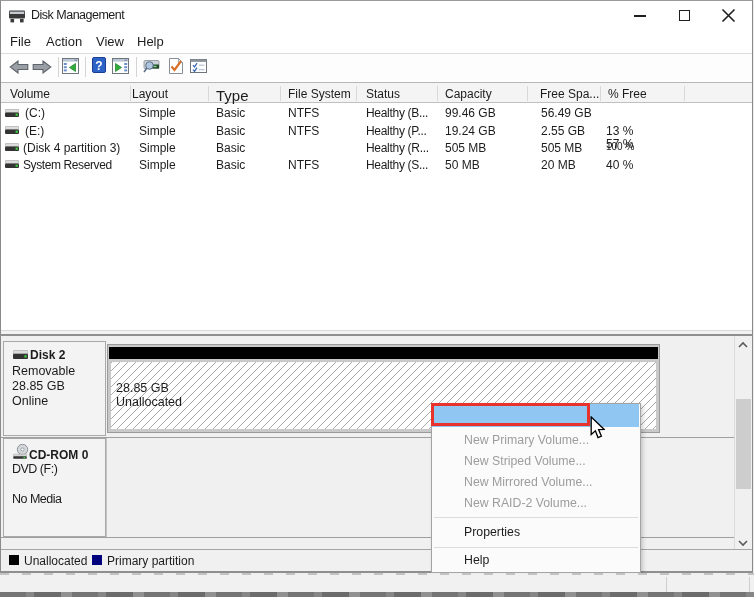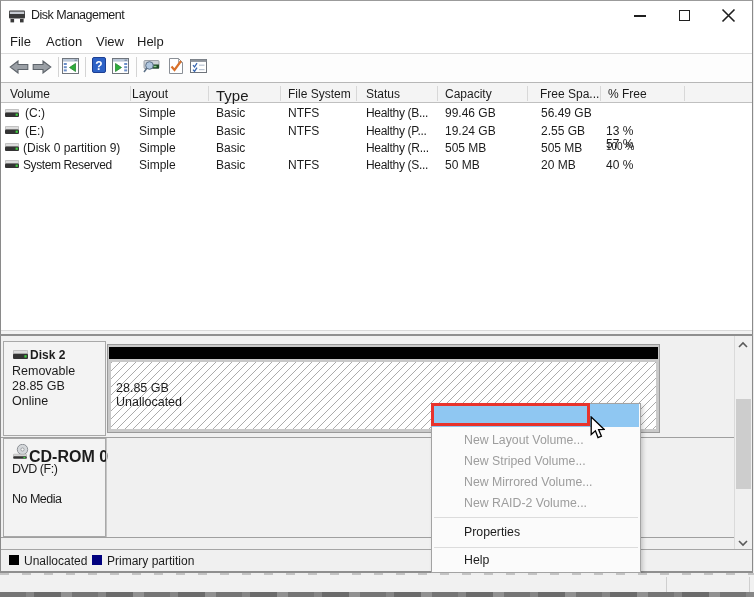--- a/index.html
+++ b/index.html
@@ -146,21 +146,21 @@
   <div class="t" style="left:366px;top:124px;font-size:12px;letter-spacing:-0.3px;">Healthy (P...</div>
   <div class="t" style="left:445px;top:124px;font-size:12px;">19.24 GB</div>
   <div class="t" style="left:541px;top:124px;font-size:12px;">2.55 GB</div>
   <div class="t" style="left:606px;top:124px;font-size:12px;">13 %</div>
 
   <svg class="abs" style="left:5px;top:143px" width="14" height="8" viewBox="0 0 14 8">
     <rect x="0.3" y="0.3" width="13.4" height="3.4" rx="1" fill="#dcdcdc" stroke="#9a9a9a" stroke-width="0.6"></rect>
     <rect x="0" y="3.4" width="14" height="4.6" rx="1" fill="#333333"></rect>
     <rect x="10.6" y="4.6" width="2.2" height="2.2" fill="#3fd13f"></rect>
   </svg>
-  <div class="t" style="left:23px;top:141px;font-size:12px;">(Disk 0 partition 9)</div>
+  <div class="t" style="left:23px;top:141px;font-size:12px;">(Disk 4 partition 3)</div>
   <div class="t" style="left:139px;top:141px;font-size:12px;">Simple</div>
   <div class="t" style="left:216px;top:141px;font-size:12px;">Basic</div>
   <div class="t" style="left:366px;top:141px;font-size:12px;letter-spacing:-0.3px;">Healthy (R...</div>
   <div class="t" style="left:445px;top:141px;font-size:12px;">505 MB</div>
   <div class="t" style="left:541px;top:141px;font-size:12px;">505 MB</div>
   <div class="t" style="left:606px;top:141px;font-size:10px;">100 %</div>
 
   <svg class="abs" style="left:5px;top:160px" width="14" height="8" viewBox="0 0 14 8">
     <rect x="0.3" y="0.3" width="13.4" height="3.4" rx="1" fill="#dcdcdc" stroke="#9a9a9a" stroke-width="0.6"></rect>
     <rect x="0" y="3.4" width="14" height="4.6" rx="1" fill="#333333"></rect>
@@ -201,21 +201,21 @@
   <div class="abs" style="left:1px;top:437px;width:733px;height:1px;background:#9f9f9f;"></div>
 
   <div class="abs" style="left:3px;top:438px;width:103px;height:99px;background:#f3f3f3;border:1px solid #a8a8a8;box-sizing:border-box;"></div>
   <svg class="abs" style="left:13px;top:444px" width="16" height="15" viewBox="0 0 16 15">
     <circle cx="9.5" cy="5.5" r="5.2" fill="#d4d7da" stroke="#85898e" stroke-width="0.9"></circle>
     <circle cx="9.5" cy="5.5" r="1.6" fill="#f5f5f5" stroke="#85898e" stroke-width="0.7"></circle>
     <rect x="0.5" y="10.2" width="13" height="2" rx="0.5" fill="#e0e0e0" stroke="#9a9a9a" stroke-width="0.5"></rect>
     <rect x="0.2" y="12.2" width="13.6" height="2.6" rx="0.8" fill="#333333"></rect>
     <rect x="10.4" y="12.9" width="2" height="1.4" fill="#3fd13f"></rect>
   </svg>
-  <div class="t" style="left:29px;top:448px;font-size:16px;font-weight:bold;">CD-ROM 0</div>
+  <div class="t" style="left:29px;top:448px;font-size:12px;font-weight:bold;">CD-ROM 0</div>
   <div class="t" style="left:12px;top:462px;font-size:12.5px;letter-spacing:-0.5px;">DVD (F:)</div>
   <div class="t" style="left:12px;top:492px;font-size:12.5px;letter-spacing:-0.5px;">No Media</div>
   <div class="abs" style="left:106px;top:438px;width:1px;height:99px;background:#c4c4c4;"></div>
   <div class="abs" style="left:1px;top:537px;width:733px;height:1px;background:#9f9f9f;"></div>
 
   <div class="abs" style="left:734px;top:336px;width:1px;height:213px;background:#dadada;"></div>
   <div class="abs" style="left:735px;top:336px;width:17px;height:213px;background:#f0f0f0;"></div>
   <svg class="abs" style="left:738px;top:341px" width="10" height="8" viewBox="0 0 10 8">
     <path d="M1 6 L5 2 L9 6" fill="none" stroke="#5a5a5a" stroke-width="1.6"></path>
   </svg>
@@ -227,21 +227,21 @@
   <div class="abs" style="left:1px;top:549px;width:751px;height:1px;background:#a5a5a5;"></div>
   <div class="abs" style="left:1px;top:550px;width:751px;height:21px;background:#f0f0f0;"></div>
   <div class="abs" style="left:9px;top:555px;width:10px;height:10px;background:#000;"></div>
   <div class="t" style="left:24px;top:554px;font-size:12px;">Unallocated</div>
   <div class="abs" style="left:92px;top:555px;width:10px;height:10px;background:#00007e;"></div>
   <div class="t" style="left:107px;top:554px;font-size:12px;">Primary partition</div>
   <div class="abs" style="left:0px;top:571px;width:753px;height:2px;background:#8f8f8f;"></div>
 
   <div class="abs" style="left:431px;top:403px;width:210px;height:170px;background:#fbfbfb;border:1px solid #a3a3a3;box-sizing:border-box;box-shadow:2px 2px 4px rgba(0,0,0,0.18);"></div>
   <div class="abs" style="left:432px;top:404px;width:207px;height:23px;background:#8fc7f2;"></div>
-  <div class="mi dis" style="left:464px;top:430px;">New Layout Volume...</div>
+  <div class="mi dis" style="left:464px;top:430px;">New Primary Volume...</div>
   <div class="mi dis" style="left:464px;top:451px;">New Striped Volume...</div>
   <div class="mi dis" style="left:464px;top:472px;">New Mirrored Volume...</div>
   <div class="mi dis" style="left:464px;top:493px;">New RAID-2 Volume...</div>
   <div class="abs" style="left:434px;top:517px;width:204px;height:1px;background:#dcdcdc;"></div>
   <div class="mi" style="left:464px;top:522px;">Properties</div>
   <div class="abs" style="left:434px;top:547px;width:204px;height:1px;background:#dcdcdc;"></div>
   <div class="mi" style="left:464px;top:550px;">Help</div>
 
   <div class="abs" style="left:431px;top:403px;width:159px;height:23px;border:3px solid #e8332c;box-sizing:border-box;"></div>
 

